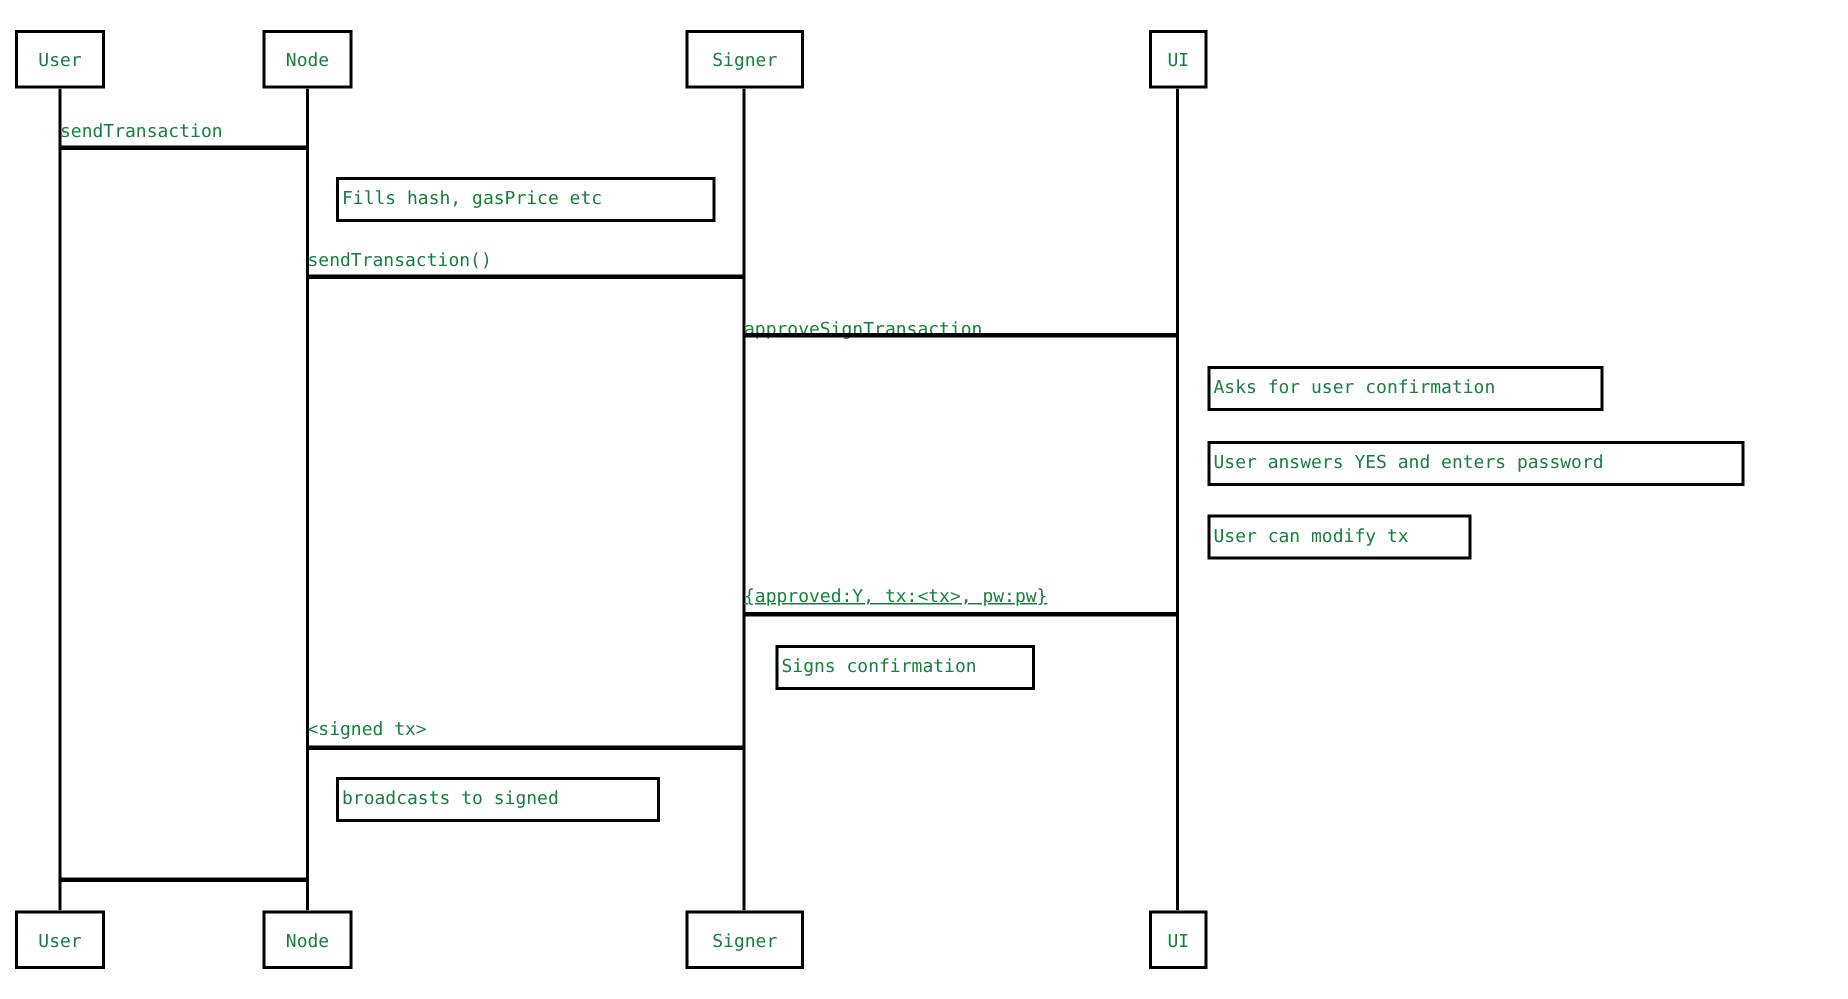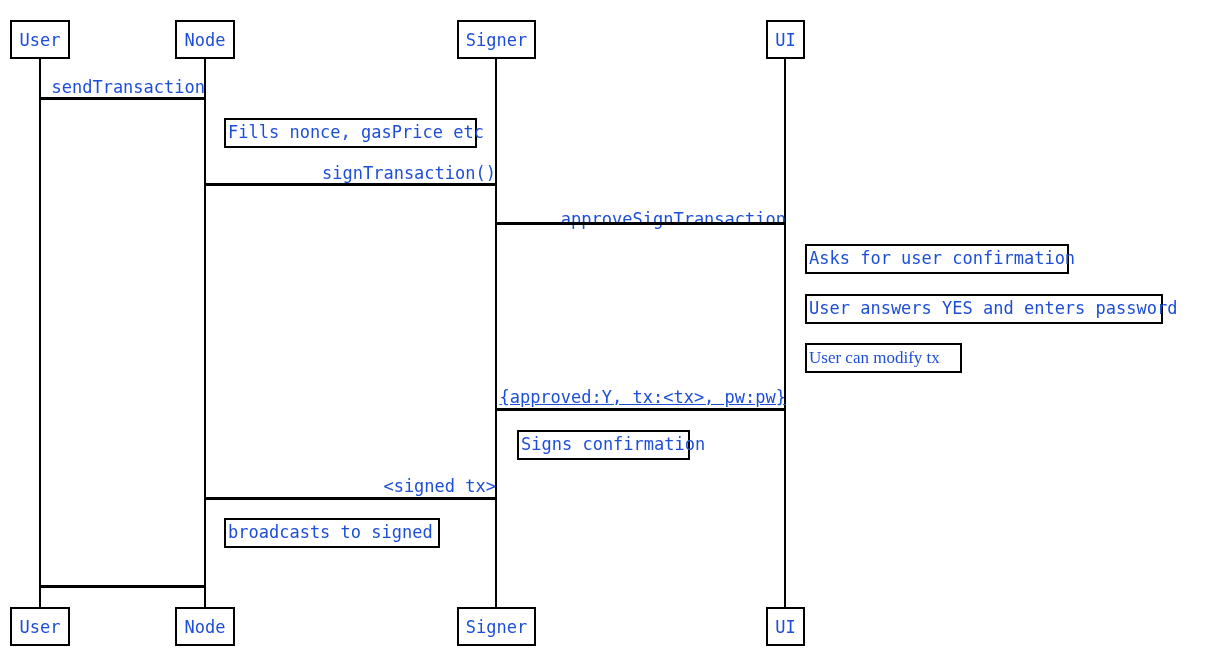--- a/index.html
+++ b/index.html
@@ -6,22 +6,22 @@
     margin: 0;
     padding: 0;
     background: #ffffff;
   }
   .canvas {
     position: relative;
     width: 1232px;
     height: 666px;
     background: #ffffff;
     font-family: "DejaVu Sans Mono", "Liberation Mono", monospace;
-    font-size: 17px;
-    color: #1d4ed8;
+    font-size: 12px;
+    color: #15803d;
     overflow: hidden;
   }
   .actor-box {
     position: absolute;
     height: 39px;
     border: 2px solid #000000;
     background: #ffffff;
     box-sizing: border-box;
     display: flex;
     align-items: center;
@@ -40,21 +40,21 @@
   .msg-line {
     position: absolute;
     height: 3px;
     background: #000000;
     z-index: 2;
   }
   .msg-label {
     position: absolute;
     height: 20px;
     line-height: 20px;
-    text-align: right;
+    text-align: left;
     white-space: nowrap;
     z-index: 2;
     background: transparent;
   }
   .note-box {
     position: absolute;
     height: 30px;
     border: 2px solid #000000;
     background: #ffffff;
     box-sizing: border-box;
@@ -76,31 +76,31 @@
   <div class="actor-box" style="left:766px; top:20px; width:39px;">UI</div>
 
   <div class="lifeline" style="left:39px;"></div>
   <div class="lifeline" style="left:204px;"></div>
   <div class="lifeline" style="left:495px;"></div>
   <div class="lifeline" style="left:784px;"></div>
 
   <div class="msg-label" style="left:40px; top:77px; width:165px;">sendTransaction</div>
   <div class="msg-line" style="left:40px; top:97px; width:165px;"></div>
 
-  <div class="note-box" style="left:224px; top:118px; width:253px;">Fills nonce, gasPrice etc</div>
+  <div class="note-box" style="left:224px; top:118px; width:253px;">Fills hash, gasPrice etc</div>
 
-  <div class="msg-label" style="left:205px; top:163px; width:291px;">signTransaction()</div>
+  <div class="msg-label" style="left:205px; top:163px; width:291px;">sendTransaction()</div>
   <div class="msg-line" style="left:205px; top:183px; width:291px;"></div>
 
   <div class="msg-label" style="left:496px; top:209px; width:290px;">approveSignTransaction</div>
   <div class="msg-line" style="left:496px; top:222px; width:290px;"></div>
 
   <div class="note-box" style="left:805px; top:244px; width:264px;">Asks for user confirmation</div>
   <div class="note-box" style="left:805px; top:294px; width:358px;">User answers YES and enters password</div>
-  <div class="note-box" style="left:805px; top:343px; width:157px;font-family:Liberation Serif, serif;">User can modify tx</div>
+  <div class="note-box" style="left:805px; top:343px; width:176px;">User can modify tx</div>
 
   <div class="msg-label" style="left:496px; top:387px; width:290px;text-decoration:underline;">{approved:Y, tx:&lt;tx&gt;, pw:pw}</div>
   <div class="msg-line" style="left:496px; top:408px; width:290px;"></div>
 
   <div class="note-box" style="left:517px; top:430px; width:173px;">Signs confirmation</div>
 
   <div class="msg-label" style="left:205px; top:476px; width:291px;">&lt;signed tx&gt;</div>
   <div class="msg-line" style="left:205px; top:497px; width:291px;"></div>
 
   <div class="note-box" style="left:224px; top:518px; width:216px;">broadcasts to signed</div>

